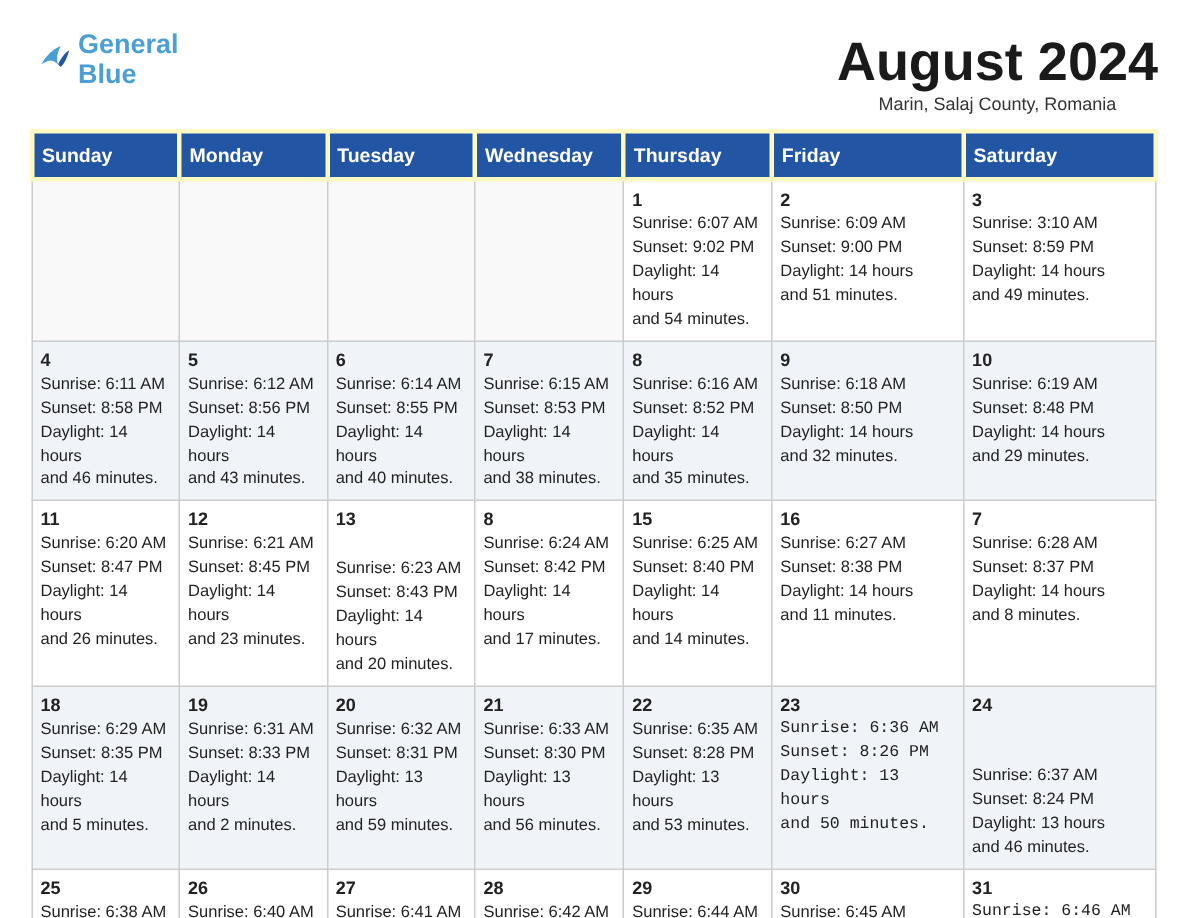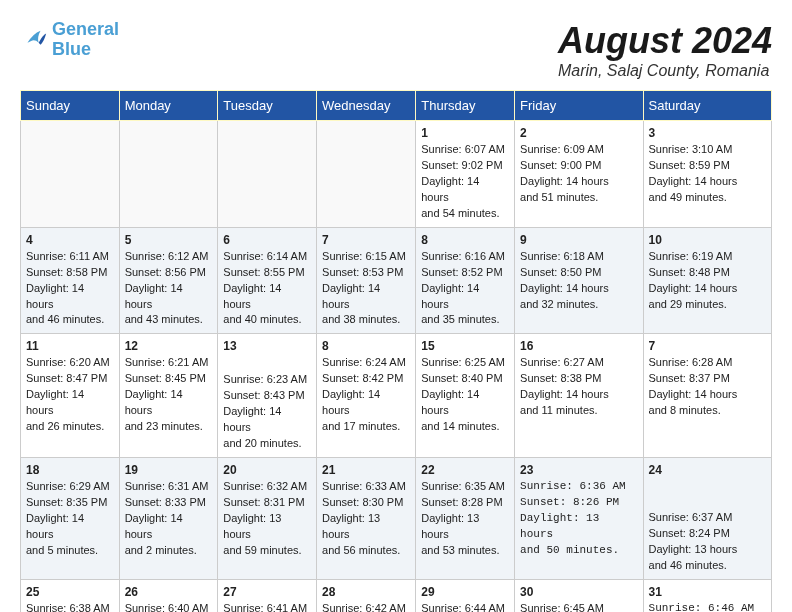--- a/index.html
+++ b/index.html
@@ -29,48 +29,47 @@
       line-height: 1.1;
     }
     .logo-text span {
       color: #4a9fd4;
     }
     .logo-bird {
       width: 28px;
       height: 28px;
     }
     .title-section {
-      text-align: left;
-      font-style: italic;
+      text-align: center;
     }
     .main-title {
       font-size: 36px;
       font-weight: bold;
       color: #1a1a1a;
     }
     .subtitle {
-      font-size: 16px;
+      font-size: 12px;
       color: #333;
       font-weight: normal;
     }
     table {
       width: 100%;
       border-collapse: collapse;
       font-size: 11px;
     }
     thead tr {
       background-color: #2255a4;
       color: #fff;
     }
     thead th {
       padding: 7px 5px;
       text-align: left;
       font-size: 13px;
-      font-weight: normal;
-      border: 1px solid #fef9c3;
+      font-weight: bold;
+      border: 3px solid #fef9c3;
     }
     tbody tr {
       background: #fff;
     }
     tbody tr.alt-row {
       background: #f0f4f8;
     }
     tbody td {
       padding: 5px 5px;
       border: 1px solid #ccc;

